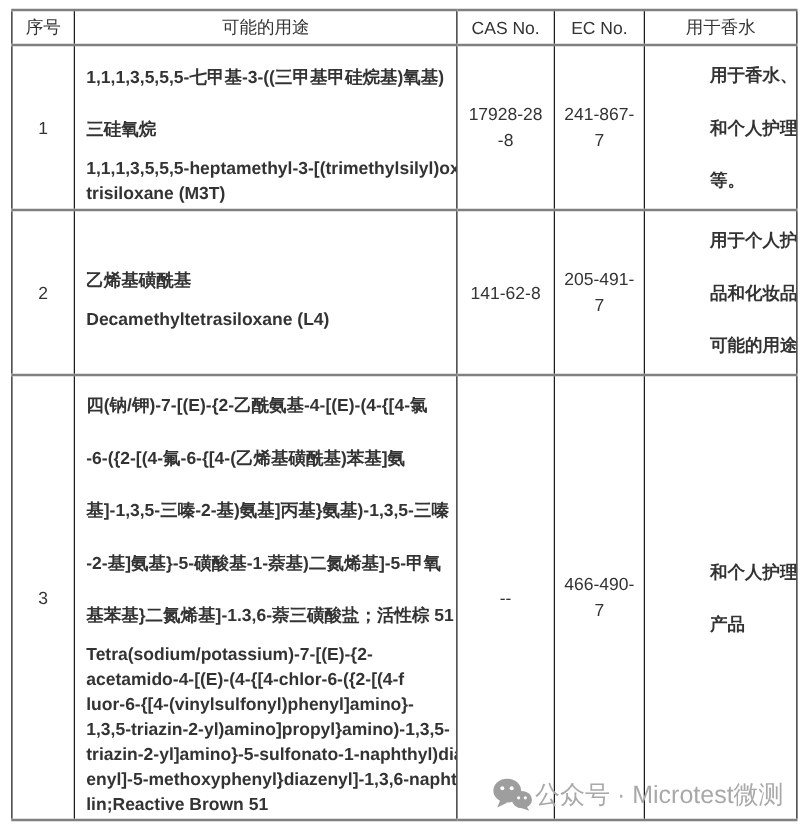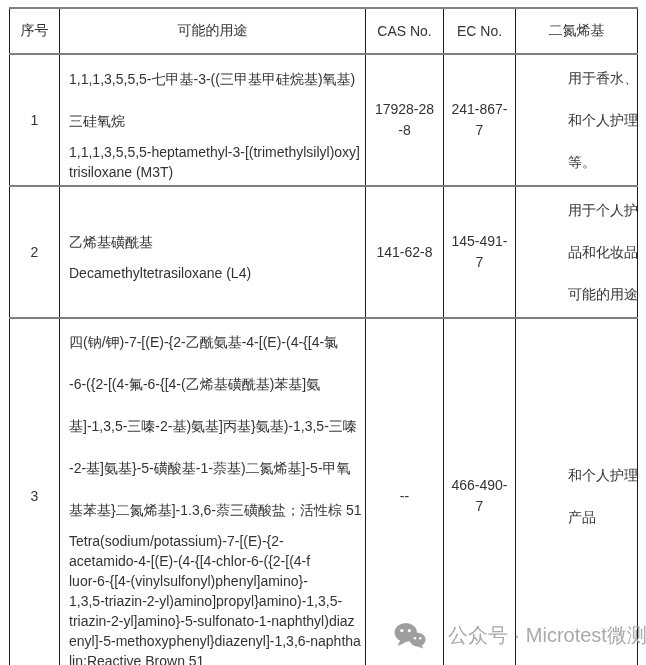--- a/index.html
+++ b/index.html
@@ -21,40 +21,40 @@
   table.subst td, table.subst th {
     border-left: 1px solid #1c1c1c;
     border-right: 1px solid #1c1c1c;
     border-top: 2px solid #808080;
     border-bottom: 2px solid #808080;
     vertical-align: middle;
     font-size: 14px;
     font-weight: normal;
     color: #333333;
   }
-  th.hdr { text-align: center; height: 46px; }
+  th.hdr { text-align: center; height: 28px; }
   td.num-cell { text-align: center; white-space: pre; line-height: 21px; }
   td.name-cell { text-align: left; }
   td.use-cell { text-align: left; }
-  .clip { overflow: hidden; width: 100%; }
+  .clip { overflow: hidden; width: 100%; font-weight: bold; }
   .name-pad { padding: 2px 4px 2px 9px; }
   .use-pad { padding: 2px 2px 2px 8px; }
   .zh { white-space: pre; line-height: 42px; }
   .en { white-space: pre; line-height: 20px; }
   .use-text { white-space: pre; line-height: 42px; margin-left: 44px; }
   tr.r1 { height: 125px; }
   tr.r2 { height: 125px; }
   tr.r3 { height: 350px; }
   .watermark {
     position: absolute;
     left: 394px; top: 619px;
     height: 32px;
     display: flex;
     align-items: center;
-    gap: 22px;
+    gap: 2px;
     color: #a9a9a9;
     font-size: 20px;
     white-space: nowrap;
   }
   .wm-icon { width: 32px; height: 27px; flex: 0 0 auto; }
 </style>
 </head>
 <body>
 
 <table class="subst">
@@ -64,21 +64,21 @@
     <col style="width:78px">
     <col style="width:72px">
     <col style="width:122px">
   </colgroup>
   <tbody>
       <tr>
     <th class="hdr">序号</th>
     <th class="hdr">可能的用途</th>
     <th class="hdr">CAS No.</th>
     <th class="hdr">EC No.</th>
-    <th class="hdr">二氮烯基</th>
+    <th class="hdr">用于香水</th>
   </tr>
 
   <tr class="r1">
     <td class="num-cell">1</td>
     <td class="name-cell">
       <div class="clip name-pad">
         <div class="zh">1,1,1,3,5,5,5-七甲基-3-((三甲基甲硅烷基)氧基)
 三硅氧烷</div>
         <div class="en">1,1,1,3,5,5,5-heptamethyl-3-[(trimethylsilyl)oxy]
 trisiloxane (M3T)</div>
@@ -99,21 +99,21 @@
 
   <tr class="r2">
     <td class="num-cell">2</td>
     <td class="name-cell">
       <div class="clip name-pad">
         <div class="zh">乙烯基磺酰基</div>
         <div class="en">Decamethyltetrasiloxane (L4)</div>
       </div>
     </td>
     <td class="num-cell">141-62-8</td>
-    <td class="num-cell">145-491-
+    <td class="num-cell">205-491-
 7</td>
     <td class="use-cell">
       <div class="clip use-pad">
         <div class="use-text">用于个人护理产
 品和化妆品，清洁
 可能的用途。</div>
       </div>
     </td>
   </tr>
 

